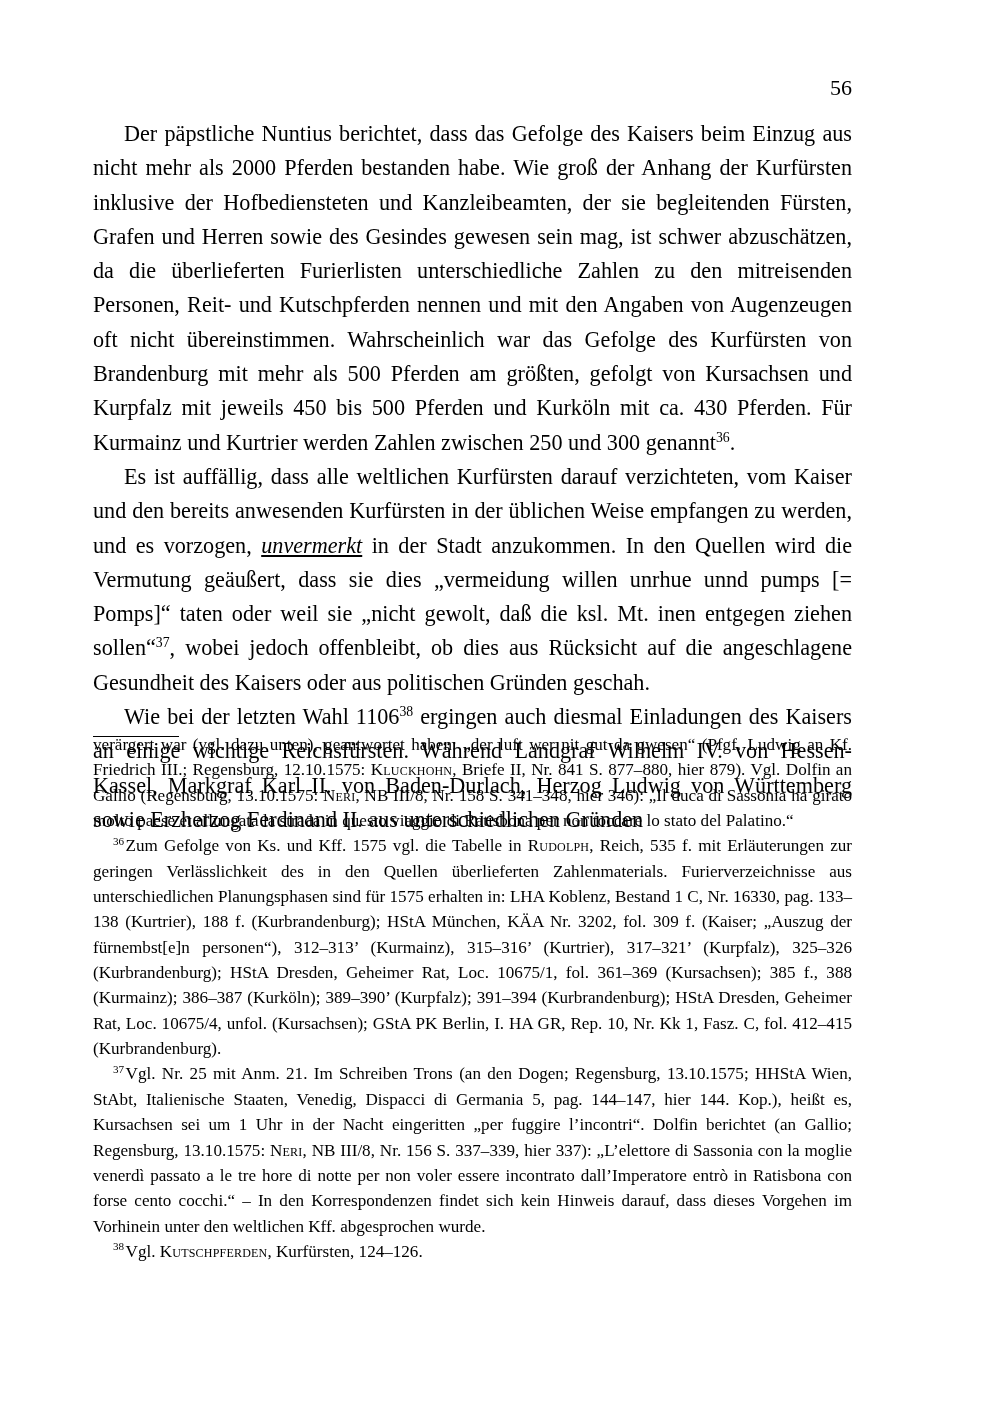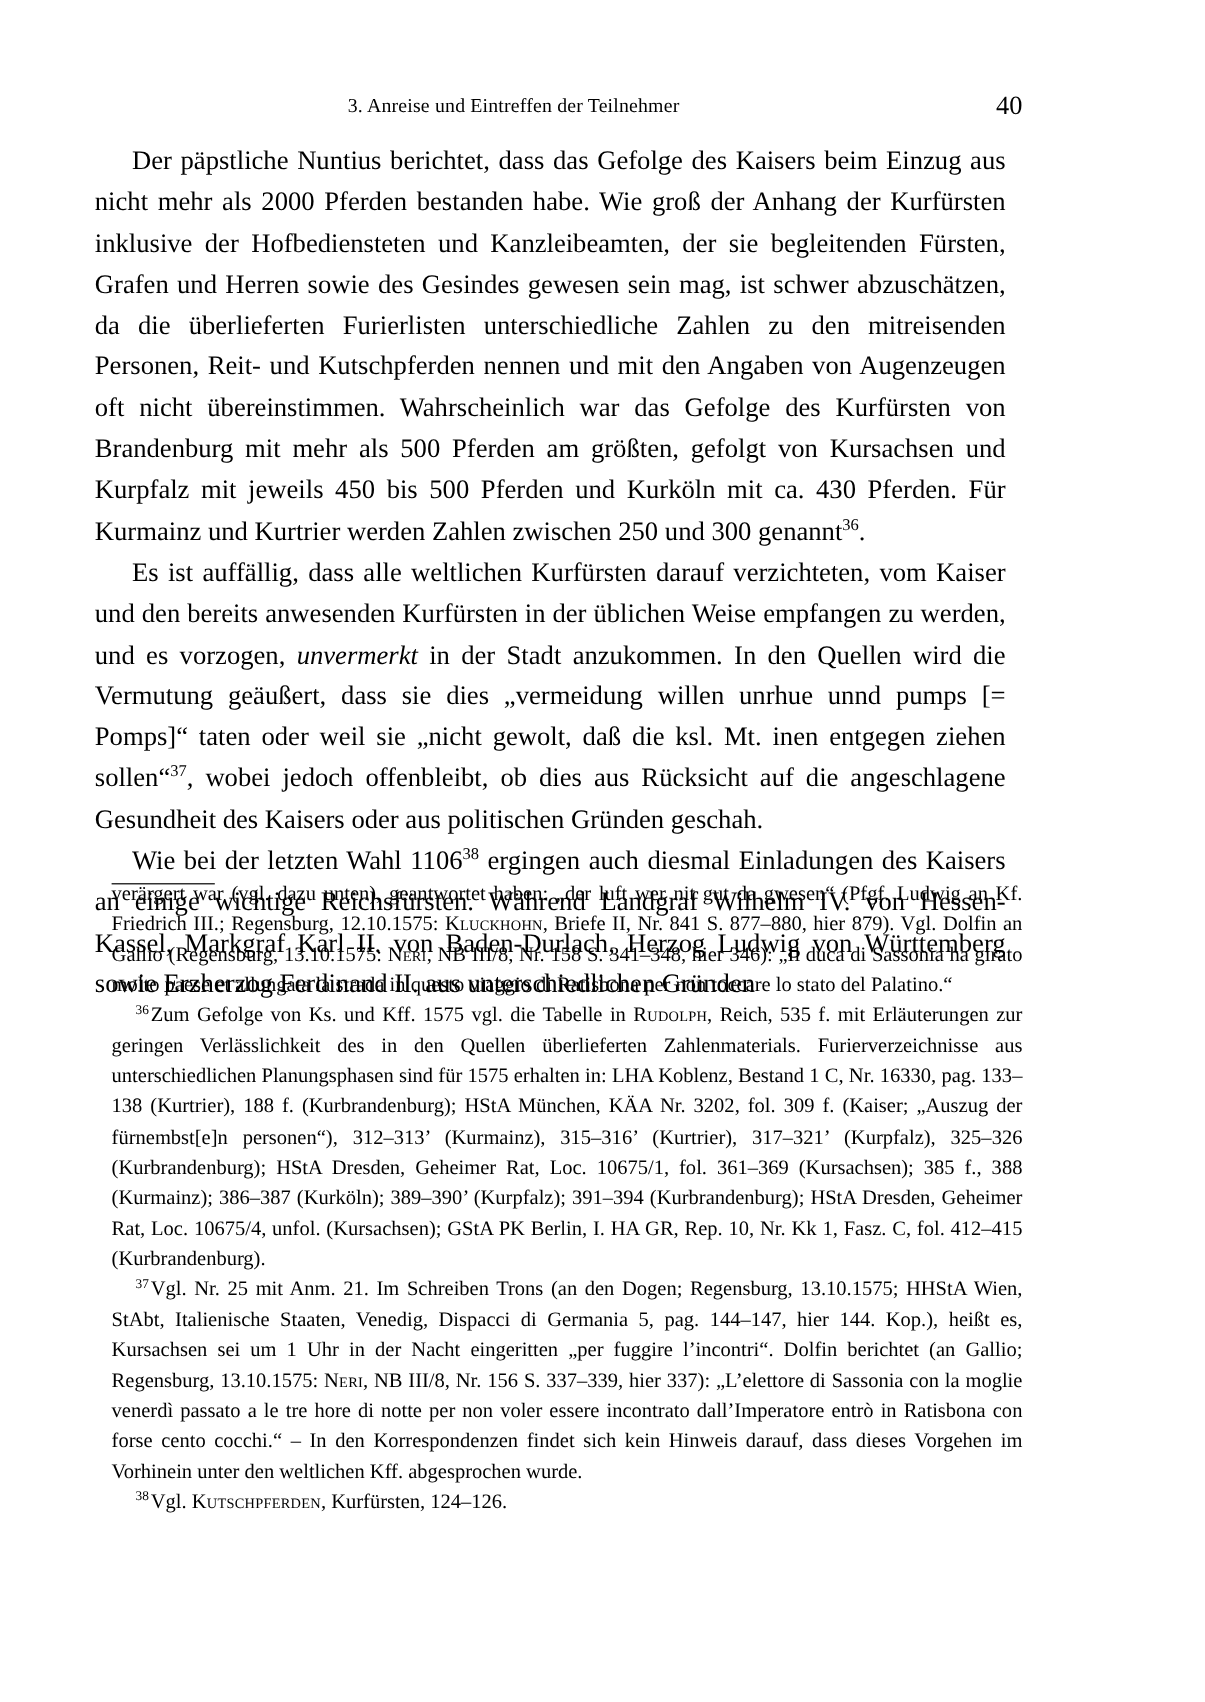--- a/index.html
+++ b/index.html
@@ -41,35 +41,35 @@
   }
   .runhead-folio {
     position: absolute;
     right: 0;
     top: -3px;
     font-size: 22px;
   }
   
   .body-block {
     position: absolute;
-    left: 79px;
+    left: 93px;
     top: 117px;
     width: 759px;
   }
   .body-block p {
     margin: 0;
     font-size: 22.2px;
     line-height: 34.3px;
     text-align: justify;
     text-justify: inter-word;
     text-indent: 31px;
     hyphens: manual;
     -webkit-hyphens: manual;
   }
-  .ital { font-style: italic; }
+  .ital { font-style: italic; text-decoration: underline; }
   sup.fn {
     font-size: 0.62em;
     vertical-align: super;
     line-height: 0;
   }
   
   .fn-rule {
     position: absolute;
     left: 93px;
     top: 736px;
@@ -106,22 +106,21 @@
     line-height: 0;
     padding-right: 1.5px;
   }
 </style>
 </head>
 <body>
 
 <div class="page">
 
   <div class="runhead">
-    <div class="runhead-title">3. Anreise und Eintreffen der Teilnehmer</div>
-    <div class="runhead-folio">40</div>
+    <div class="runhead-folio">56</div>
   </div>
 
   <div class="body-block">
 
     <p><span>Der päpstliche Nuntius berichtet, dass das Gefolge des Kaisers beim Einzug aus nicht mehr als 2000 Pferden bestanden habe. Wie groß der Anhang der Kurfürsten inklusive der Hofbediensteten und Kanzleibeamten, der sie begleitenden Fürsten, Grafen und Herren sowie des Gesindes gewesen sein mag, ist schwer abzuschätzen, da die überlieferten Furierlisten unterschiedliche Zahlen zu den mitreisenden Personen, Reit- und Kutschpferden nennen und mit den Angaben von Augenzeugen oft nicht übereinstimmen. Wahrscheinlich war das Gefolge des Kurfürsten von Brandenburg mit mehr als 500 Pferden am größten, gefolgt von Kursachsen und Kurpfalz mit jeweils 450 bis 500 Pferden und Kurköln mit ca. 430 Pferden. Für Kurmainz und Kurtrier werden Zahlen zwischen 250 und 300 genannt</span><sup class="fn">36</sup><span>.</span></p>
 
     <p><span>Es ist auffällig, dass alle weltlichen Kurfürsten darauf verzichteten, vom Kaiser und den bereits anwesenden Kurfürsten in der üblichen Weise empfangen zu werden, und es vorzogen, </span><span class="ital">unvermerkt</span><span> in der Stadt anzukommen. In den Quellen wird die Vermutung geäußert, dass sie dies „vermeidung willen unrhue unnd pumps [= Pomps]“ taten oder weil sie „nicht gewolt, daß die ksl. Mt. inen entgegen ziehen sollen“</span><sup class="fn">37</sup><span>, wobei jedoch offenbleibt, ob dies aus Rücksicht auf die angeschlagene Gesundheit des Kaisers oder aus politischen Gründen geschah.</span></p>
 
     <p><span>Wie bei der letzten Wahl 1106</span><sup class="fn">38</sup><span> ergingen auch diesmal Einladungen des Kaisers an einige wichtige Reichsfürsten. Während Landgraf Wilhelm IV. von Hessen-Kassel, Markgraf Karl II. von Baden-Durlach, Herzog Ludwig von Württemberg sowie Erzherzog Ferdinand II. aus unterschiedlichen Gründen</span></p>
 

